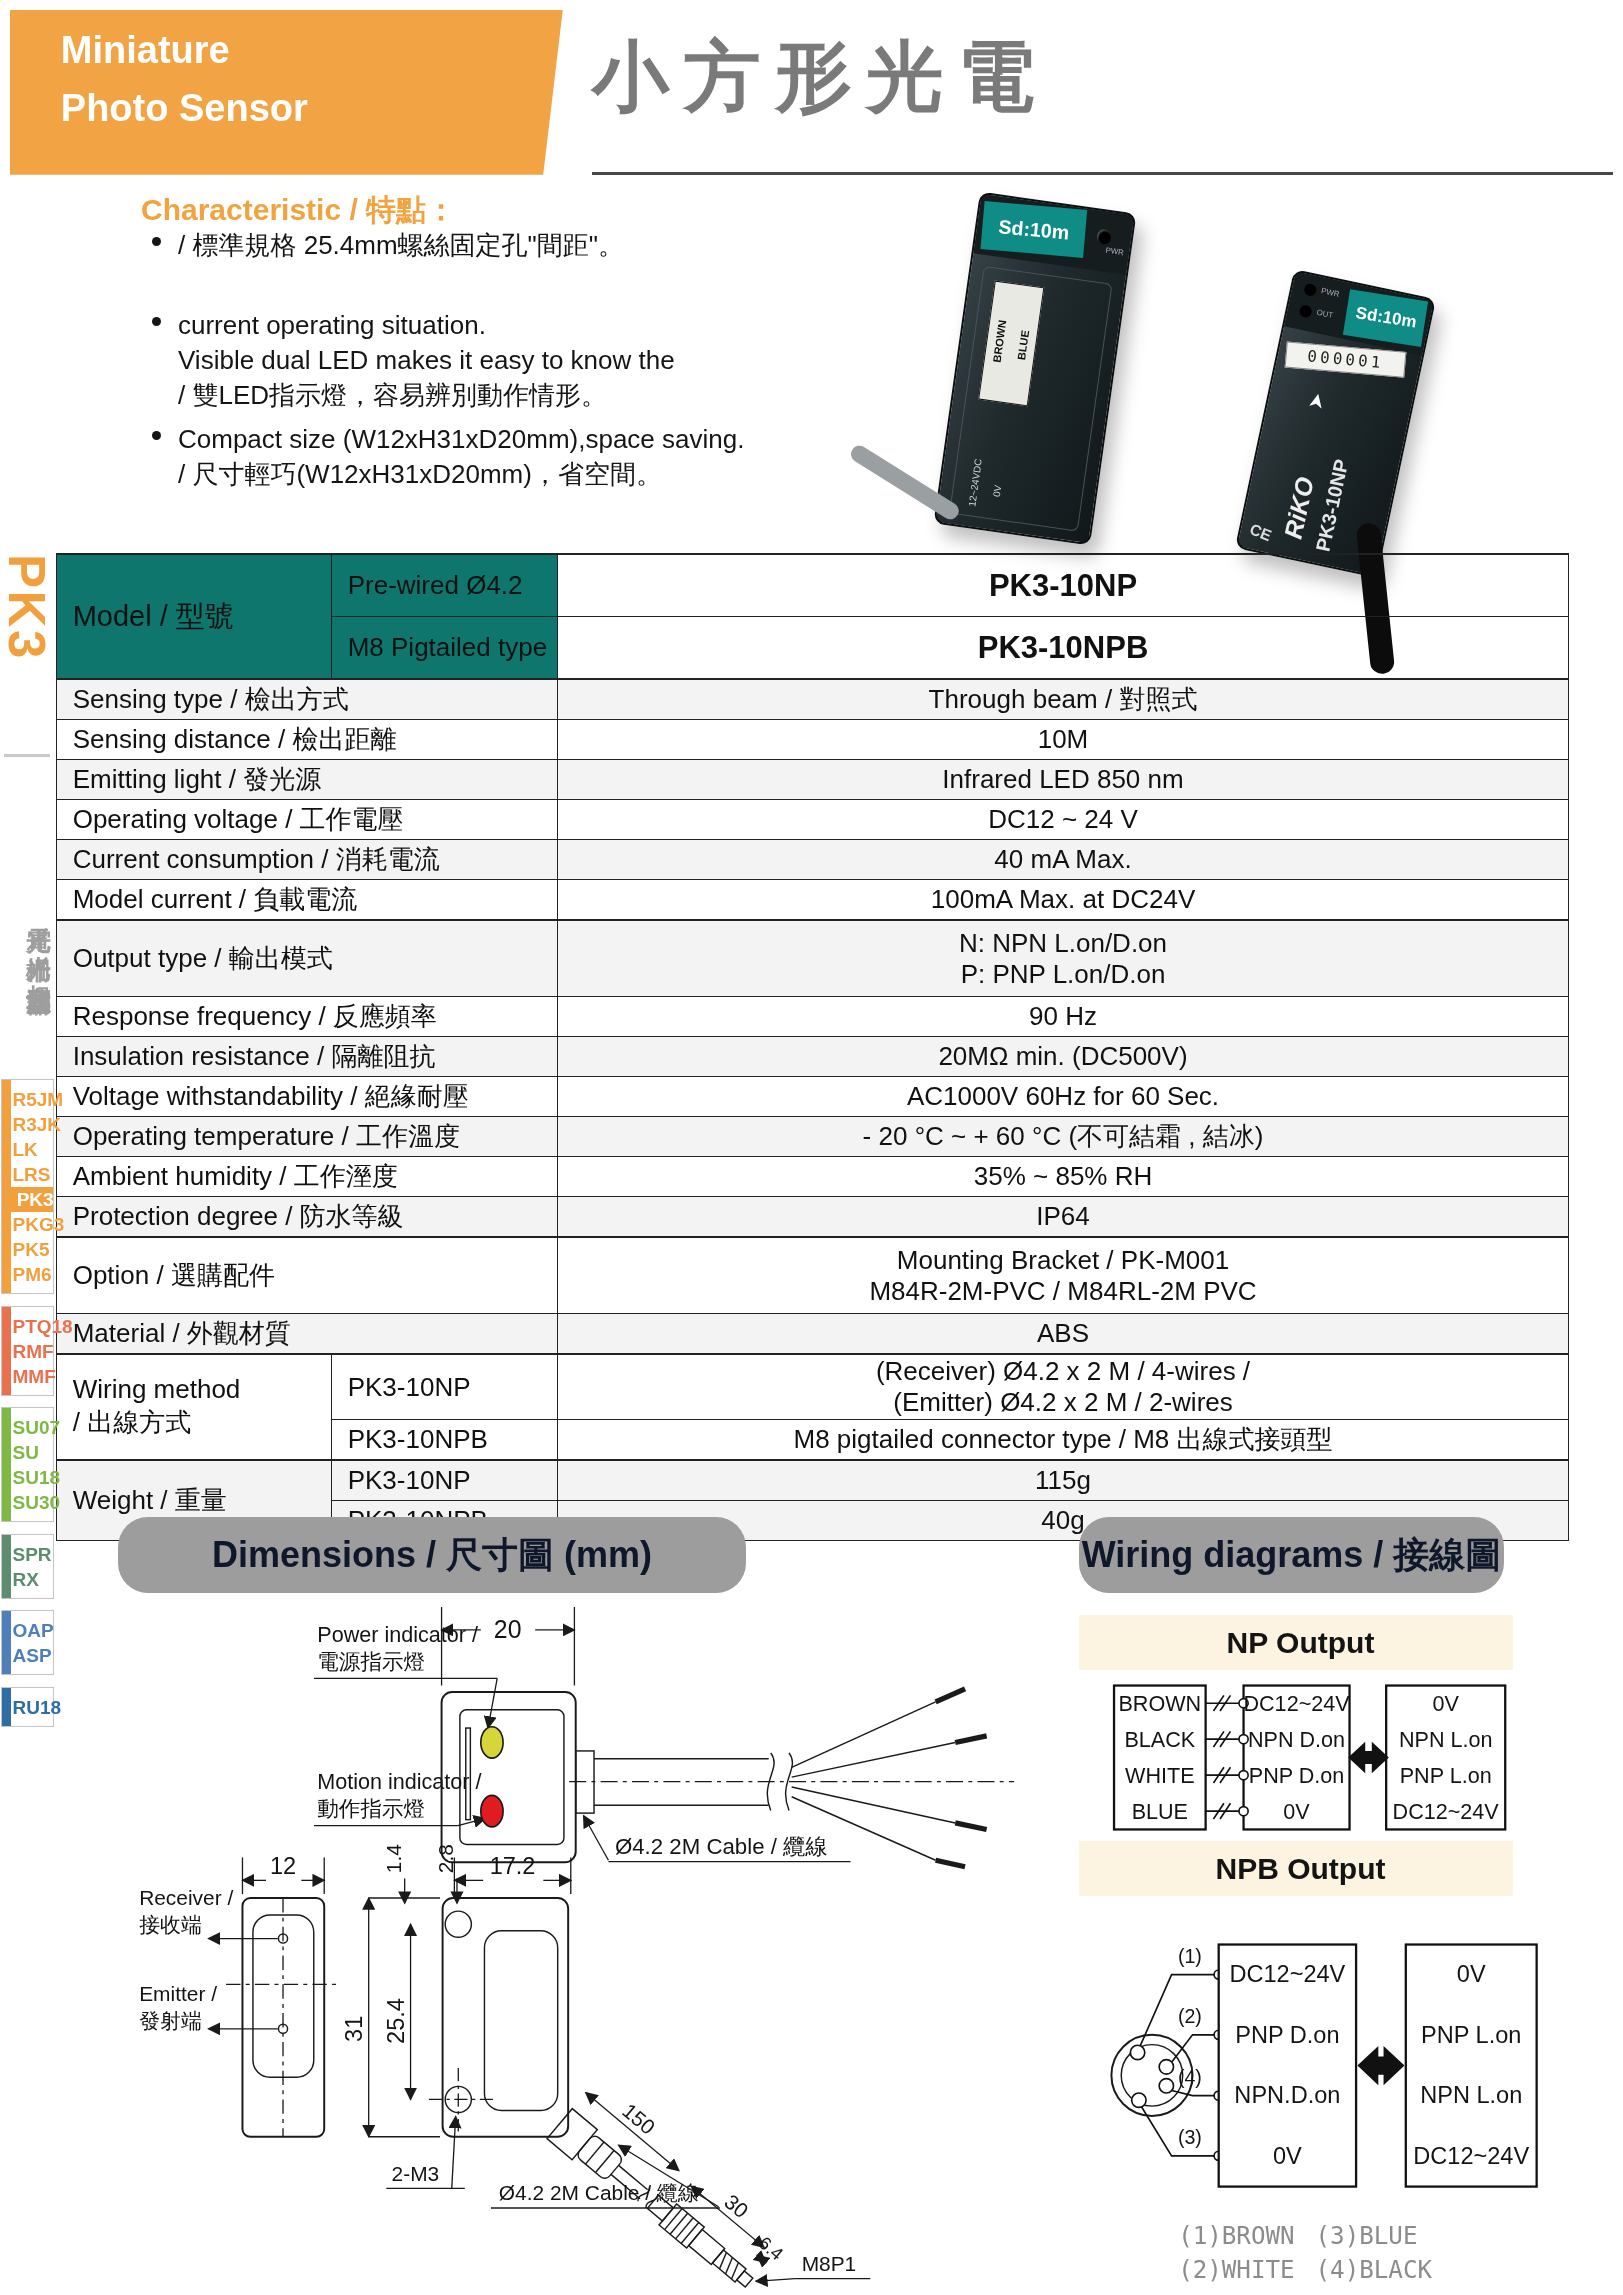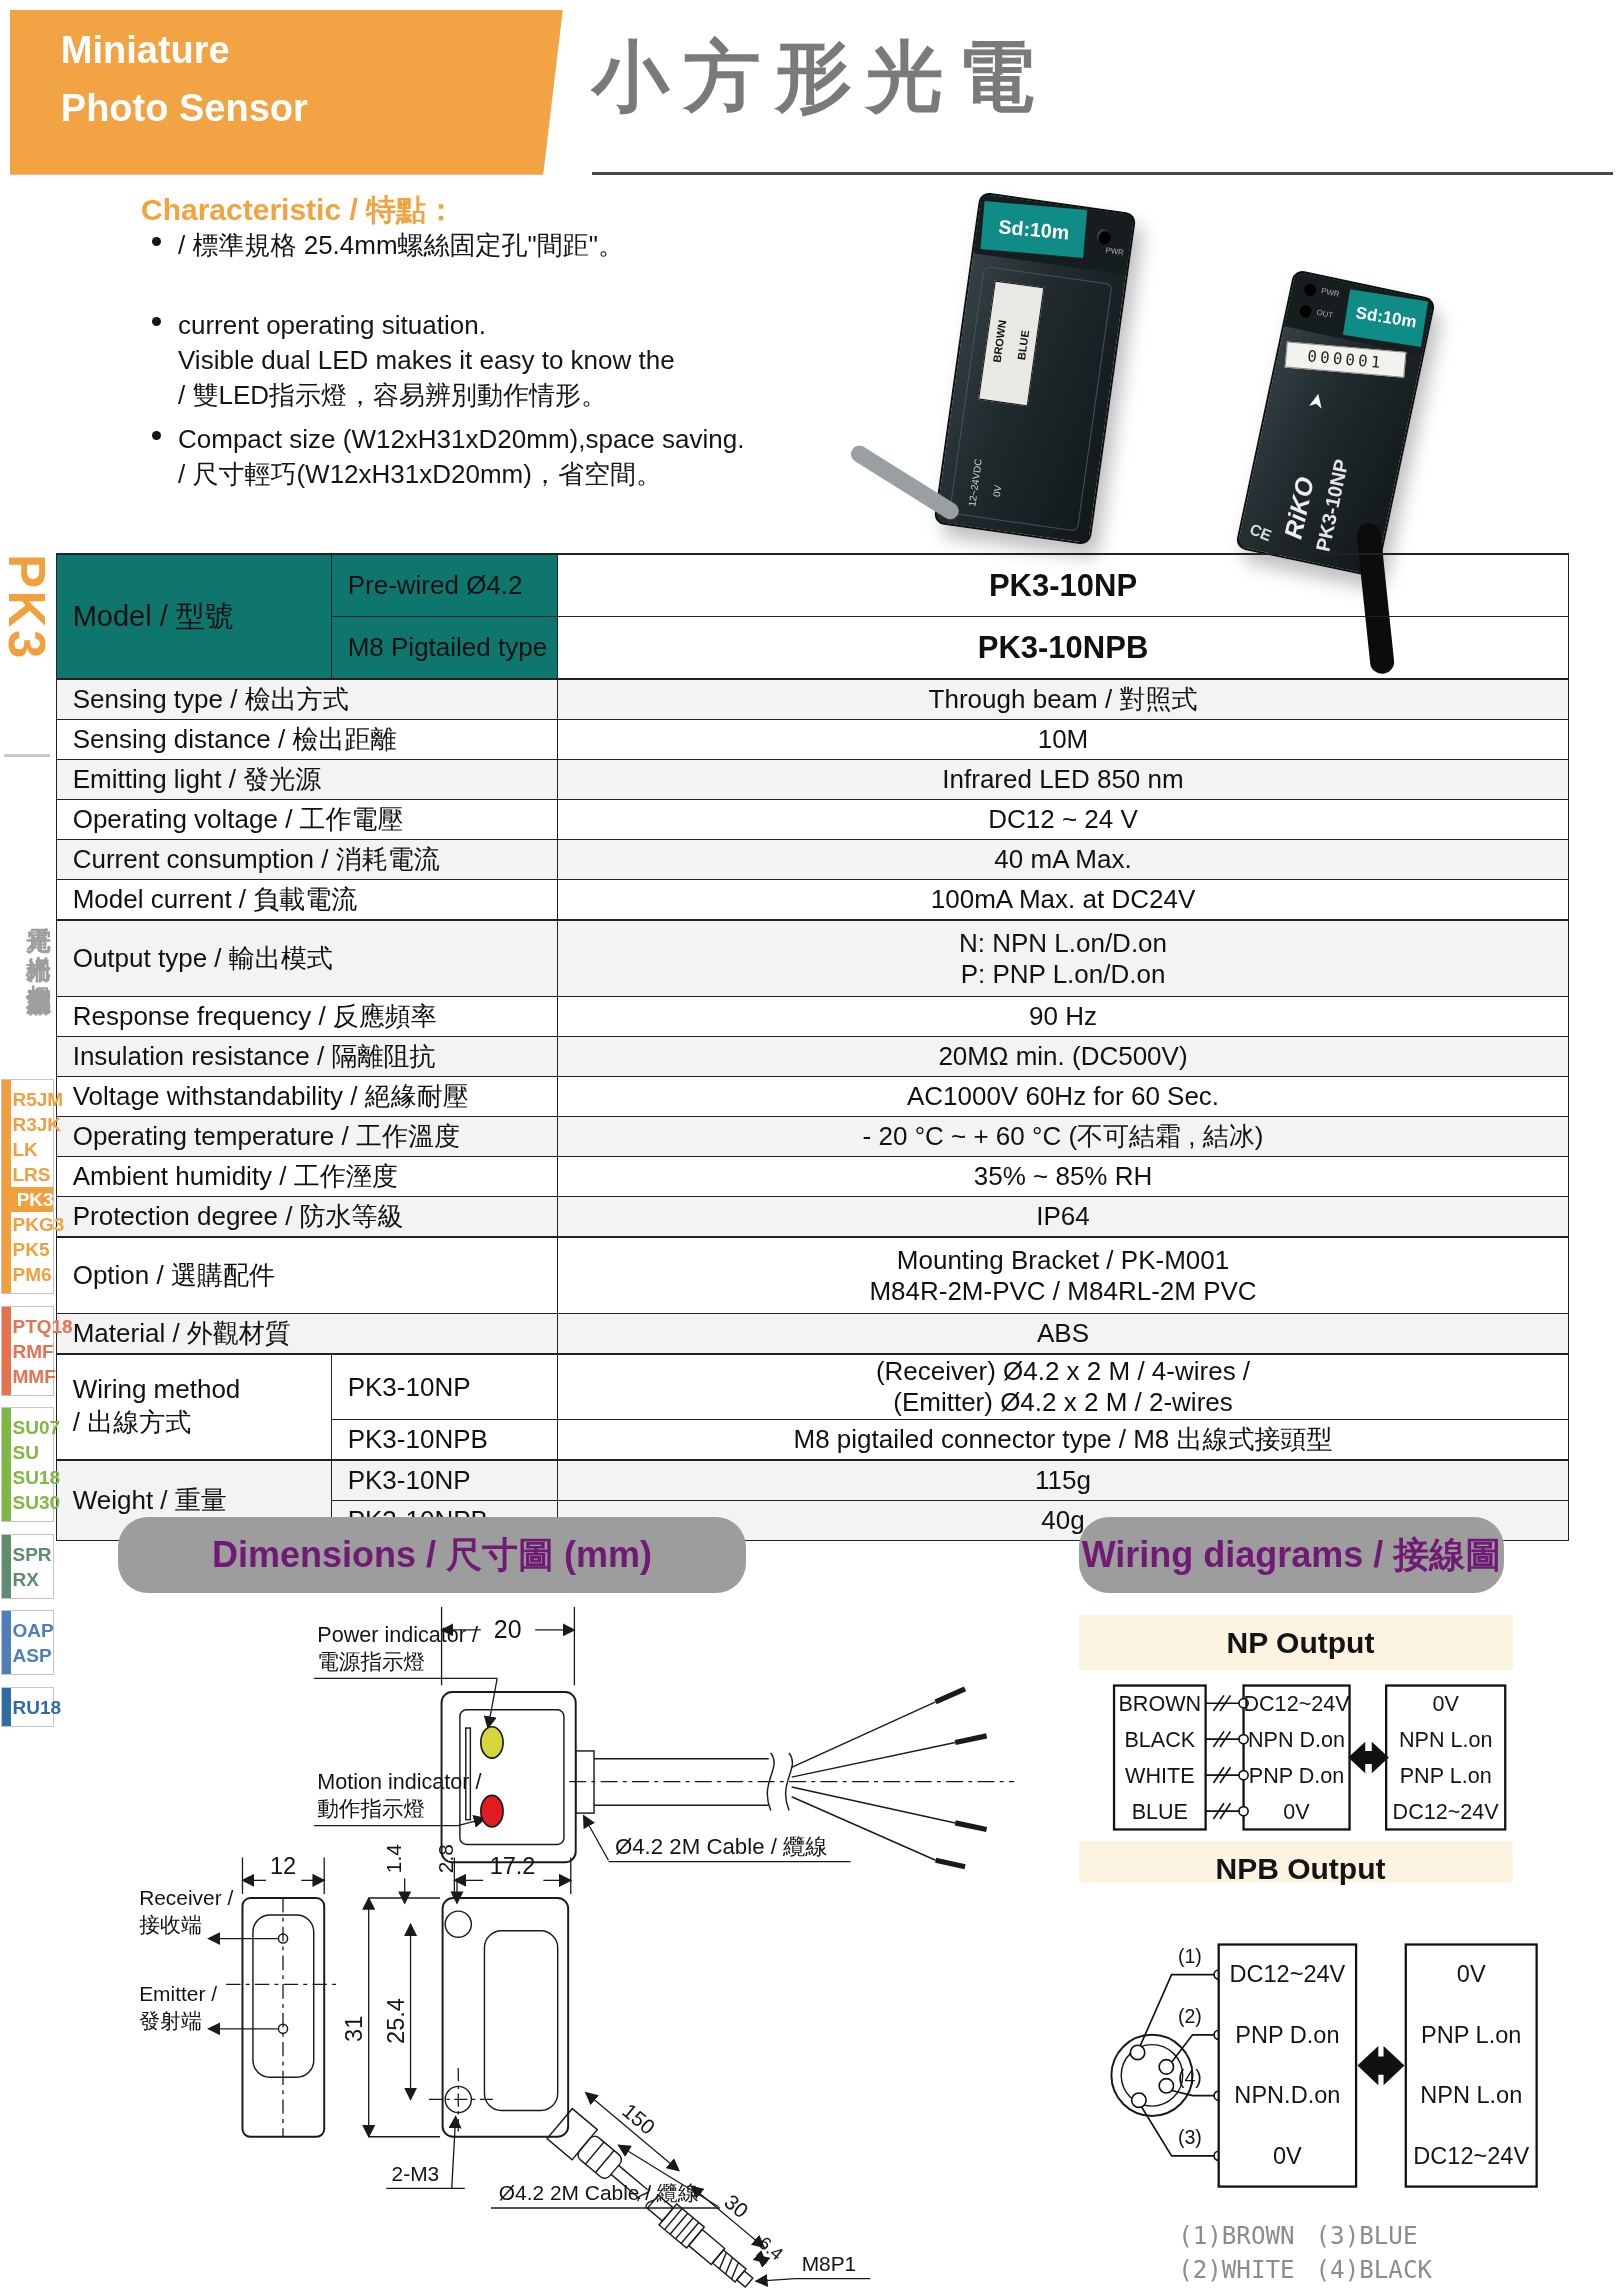--- a/index.html
+++ b/index.html
@@ -45,21 +45,21 @@
   #spec tr.outer td{border-top-width:2px;}
   .lbl{padding-left:15.7px;text-align:left;}
   .val{text-align:center;}
   .shade{background:#F3F3F3;}
   .beige{background:#0f766e;}
   .mlabel{font-size:29px;padding-left:15.7px;}
   .mtype{padding-left:15.7px;}
   .mval{font-weight:bold;font-size:31px;text-align:center;}
   .h1{height:37px;} .h2{height:73px;} .hm{height:59px;}
   
-  .sechdr{position:absolute;background:#9D9D9D;color:#701a75;font-weight:bold;font-size:36px;
+  .sechdr{position:absolute;background:#9D9D9D;color:#0f172a;font-weight:bold;font-size:36px;
           text-align:center;border-radius:30px;}
   .band{position:absolute;background:#FCF3E1;color:#141414;font-weight:bold;font-size:30px;text-align:center;padding-left:9px;}
   
   svg text{font-family:"Liberation Sans","DejaVu Sans",sans-serif;fill:#141414;}
   .ds{stroke:#1a1a1a;fill:none;stroke-width:3;}
   .dt{stroke:#1a1a1a;fill:none;stroke-width:2.2;}
   .dim{stroke:#1a1a1a;fill:none;stroke-width:2;}
   .wbox{stroke:#111;fill:#fff;stroke-width:3.5;}
   .mono{font-family:"DejaVu Sans Mono","Liberation Mono",monospace;fill:#8C8C8C;}
 </style>
@@ -460,21 +460,21 @@
   <text x="331" y="104" font-size="33" text-anchor="middle">NPN D.on</text>
   <text x="331" y="159" font-size="33" text-anchor="middle">PNP D.on</text>
   <text x="331" y="214" font-size="33" text-anchor="middle">0V</text>
   <text x="559" y="49" font-size="33" text-anchor="middle">0V</text>
   <text x="559" y="104" font-size="33" text-anchor="middle">NPN L.on</text>
   <text x="559" y="159" font-size="33" text-anchor="middle">PNP L.on</text>
   <text x="559" y="214" font-size="33" text-anchor="middle">DC12~24V</text>
   <polygon points="410,120 436,96 436,110 446,110 446,96 472,120 446,144 446,130 436,130 436,144" fill="#111"></polygon>
 </svg>
 
-<div class="band" style="left:1079px;top:1841px;width:425px;height:42px;line-height:55px;">NPB Output</div>
+<div class="band" style="left:1079px;top:1841px;width:425px;height:55px;line-height:55px;">NPB Output</div>
 <svg class="abs" style="left:1080px;top:1905px;" width="543" height="380" viewBox="0 0 830 580">
 
   <circle class="ds" cx="110" cy="260" r="62"></circle>
   <circle class="dt" cx="110" cy="260" r="47"></circle>
   <circle cx="88" cy="225" r="11" fill="#fff" stroke="#111" stroke-width="2.5"></circle>
   <circle cx="132" cy="247" r="11" fill="#fff" stroke="#111" stroke-width="2.5"></circle>
   <circle cx="132" cy="276" r="11" fill="#fff" stroke="#111" stroke-width="2.5"></circle>
   <circle cx="90" cy="298" r="11" fill="#fff" stroke="#111" stroke-width="2.5"></circle>
 
   <g stroke="#111" stroke-width="2.5" fill="none">

